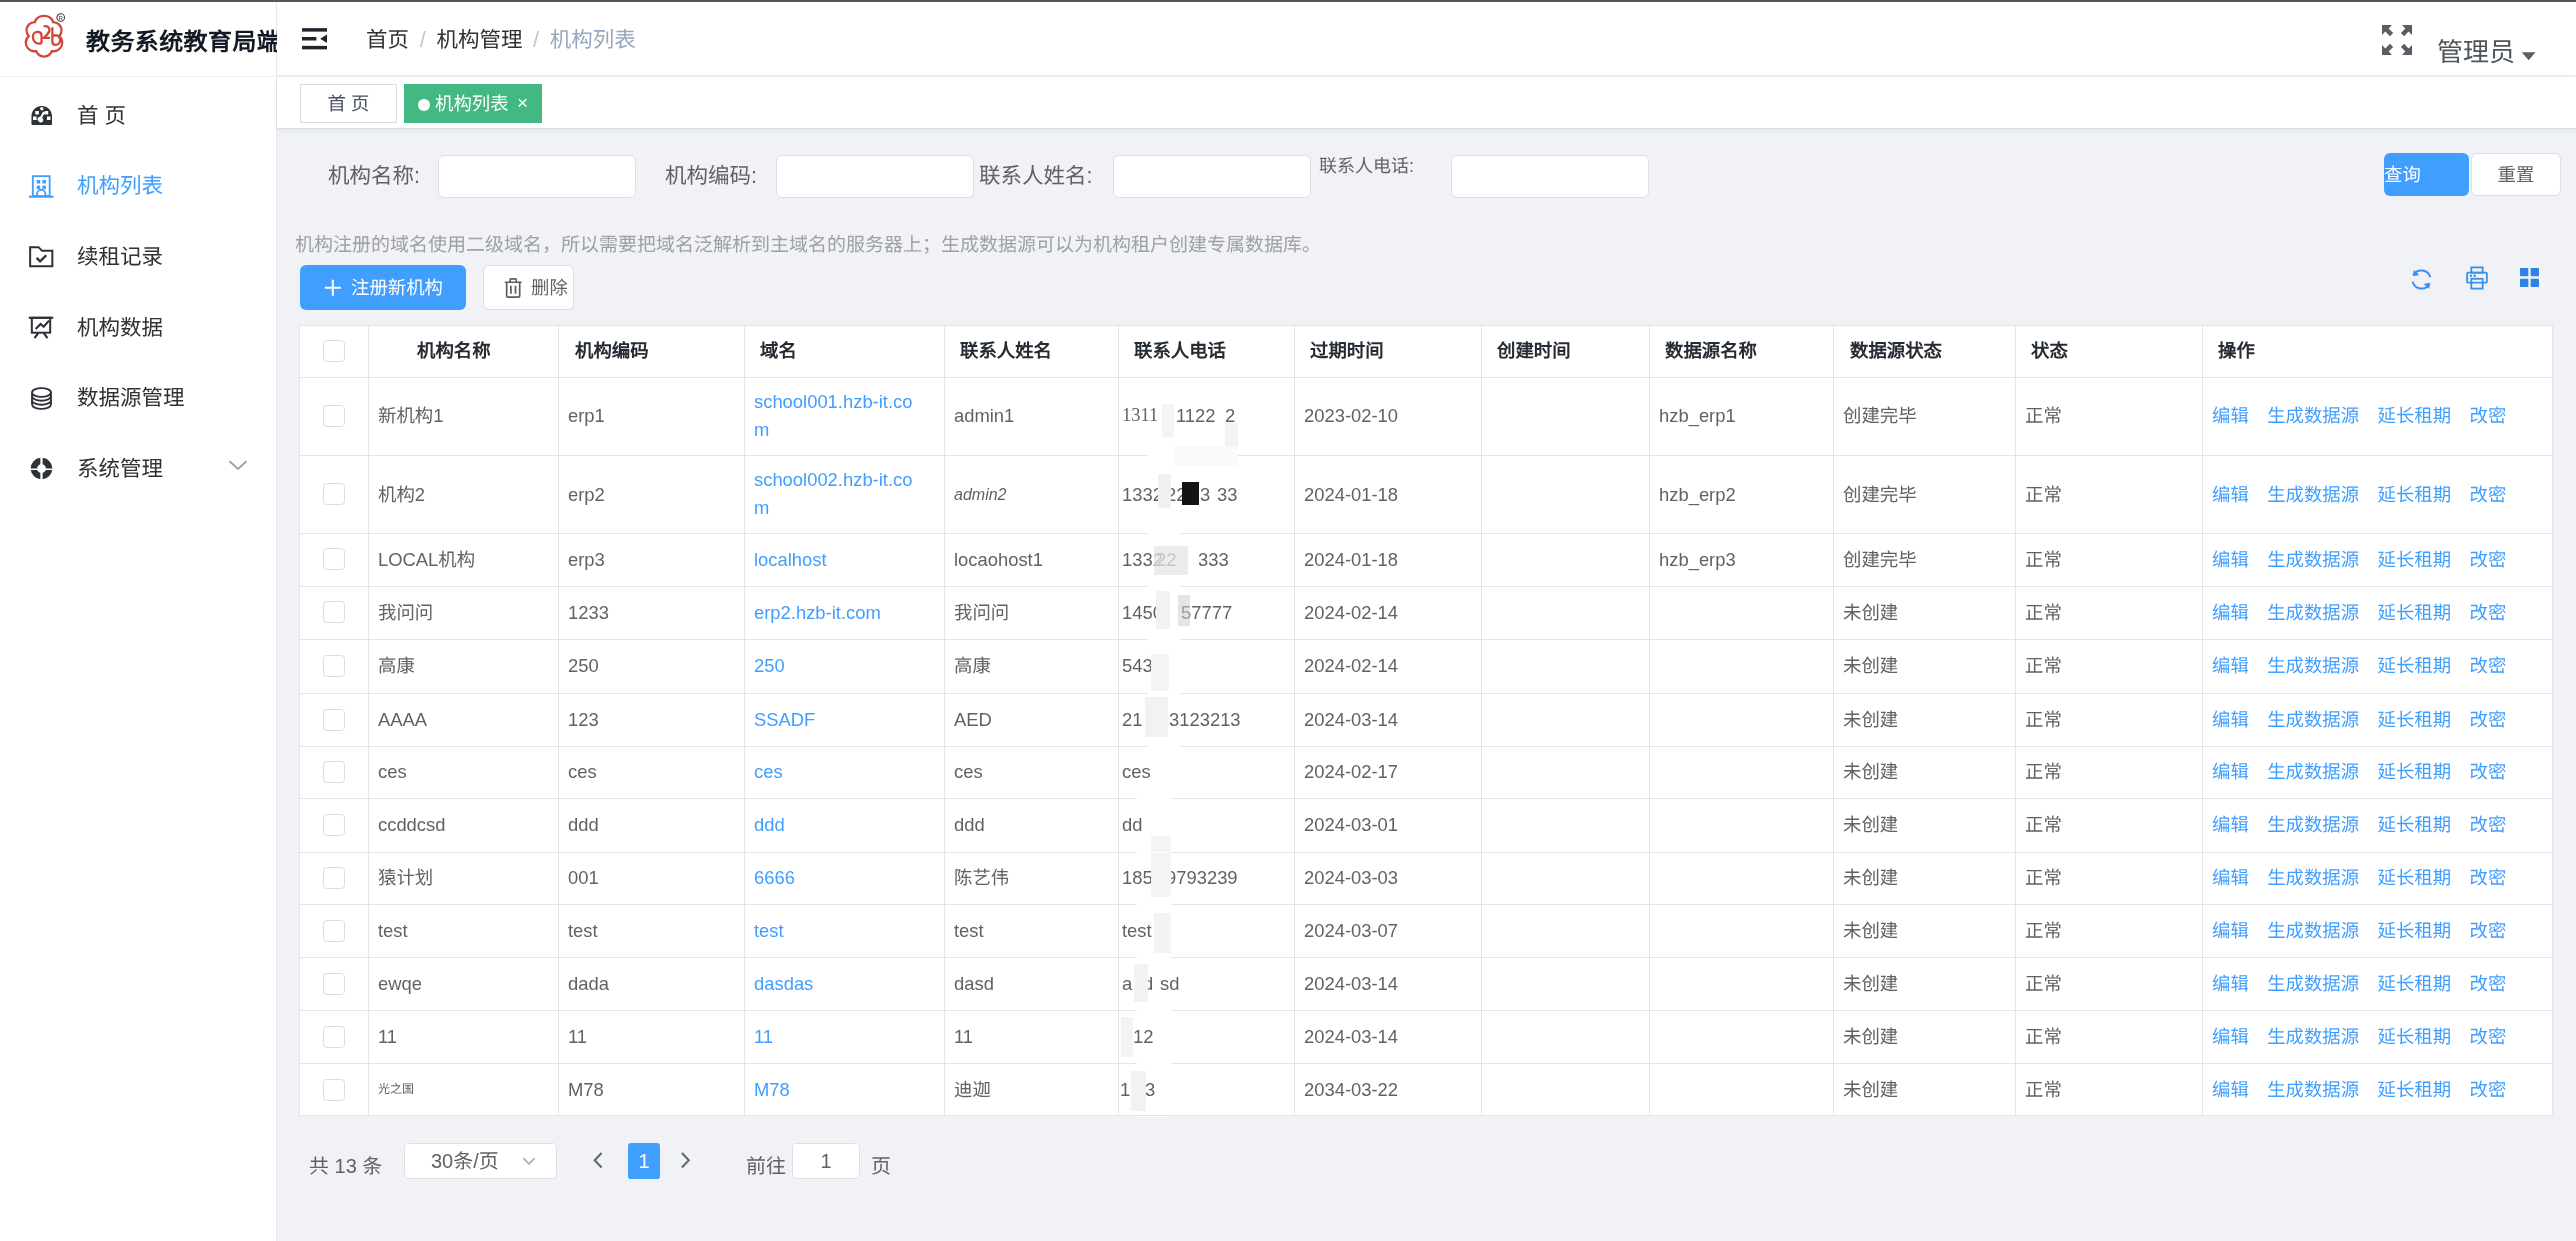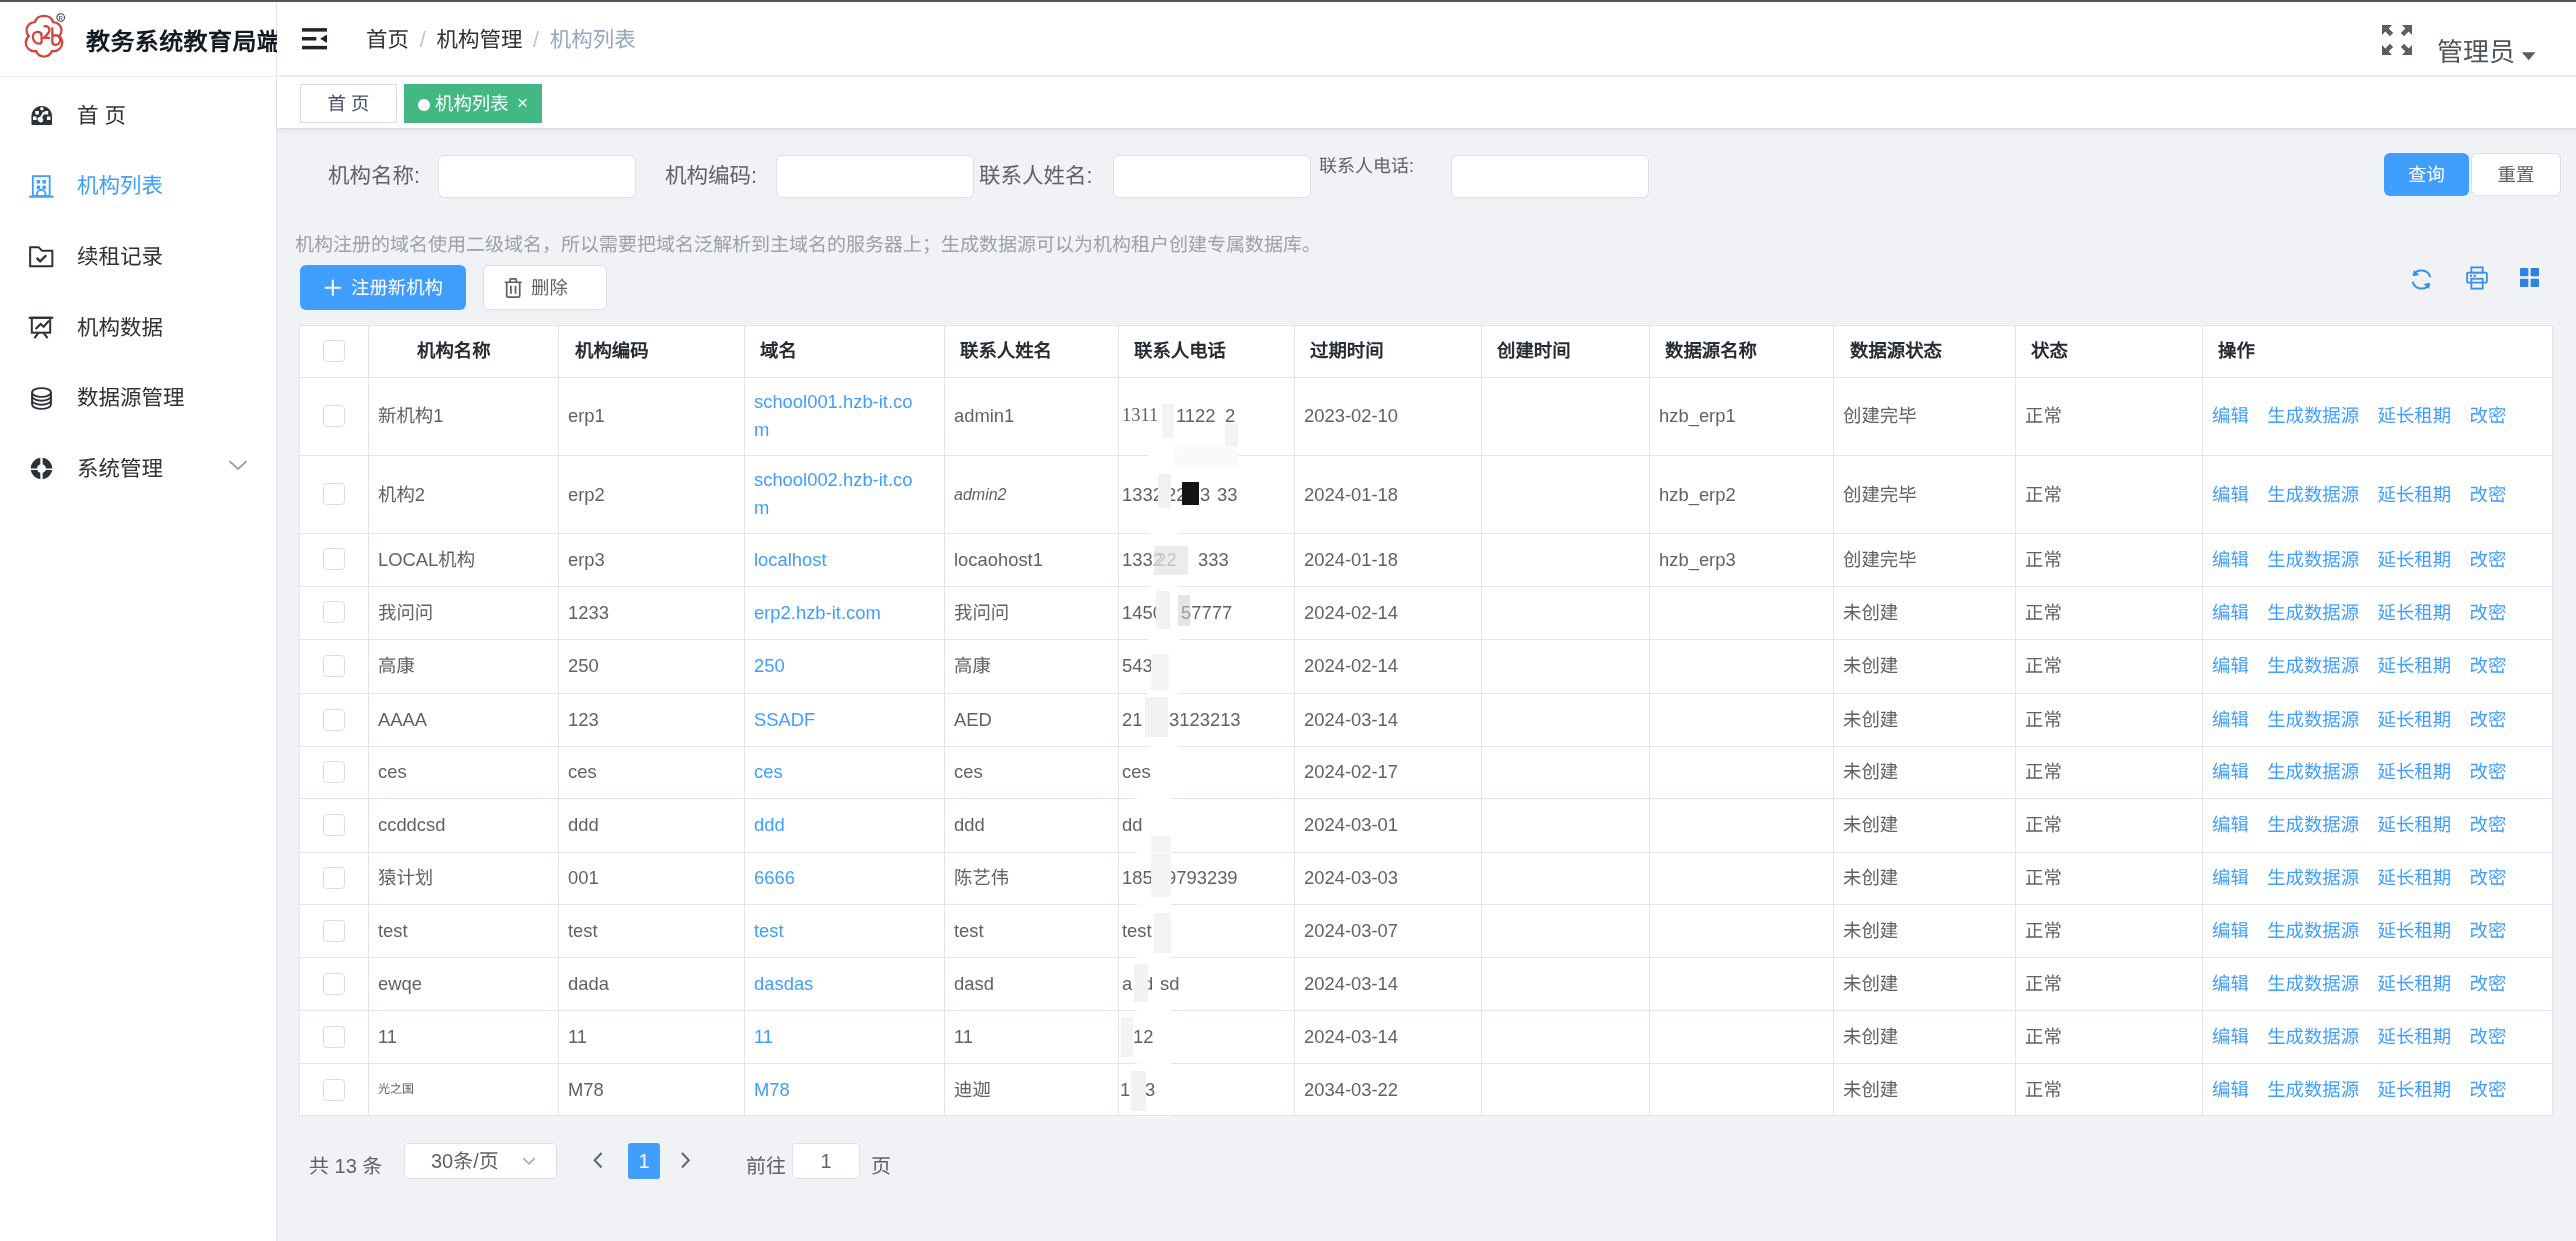--- a/index.html
+++ b/index.html
@@ -105,32 +105,32 @@
 <span style="position:absolute;left:112px;top:-0.8px;font-size:19px;">×</span>
 </div>
 <div class="abs nowrap" style="left:328px;top:165px;font-size:21.5px;color:#606266;line-height:23px;">机构名称:</div>
 <div class="abs nowrap" style="left:665px;top:165px;font-size:21.5px;color:#606266;line-height:23px;">机构编码:</div>
 <div class="abs nowrap" style="left:979px;top:165px;font-size:21.5px;color:#606266;line-height:23px;">联系人姓名:</div>
 <div class="abs nowrap" style="left:1319px;top:155px;font-size:18px;color:#606266;line-height:23px;">联系人电话:</div>
 <div class="abs" style="left:438px;top:155px;width:198px;height:43px;background:#fff;border:0.8px solid #dcdfe6;border-radius:6.1px;"></div>
 <div class="abs" style="left:776px;top:155px;width:198px;height:43px;background:#fff;border:0.8px solid #dcdfe6;border-radius:6.1px;"></div>
 <div class="abs" style="left:1113px;top:155px;width:198px;height:43px;background:#fff;border:0.8px solid #dcdfe6;border-radius:6.1px;"></div>
 <div class="abs" style="left:1451px;top:155px;width:198px;height:43px;background:#fff;border:0.8px solid #dcdfe6;border-radius:6.1px;"></div>
-<div class="abs" style="left:2384px;top:153px;width:85px;height:43px;background:#409eff;border-radius:6.1px;color:#fff;font-size:18.4px;line-height:43px;text-align:center;">查询</div>
+<div class="abs" style="left:2384px;top:153px;width:85px;height:43px;background:#409eff;border-radius:6.1px;color:#fff;font-size:18.4px;line-height:43px;text-align:left;">查询</div>
 <div class="abs" style="left:2471px;top:153px;width:90px;height:43px;background:#fff;border:0.8px solid #dcdfe6;border-radius:6.1px;color:#606266;font-size:18.4px;line-height:41px;text-align:center;">重置</div>
 <div class="abs nowrap" style="left:295px;top:229px;font-size:19px;color:#9da0a6;">机构注册的域名使用二级域名，所以需要把域名泛解析到主域名的服务器上；生成数据源可以为机构租户创建专属数据库。</div>
 <div class="abs" style="left:300px;top:265px;width:166px;height:45px;background:#409eff;border-radius:6.1px;">
 <svg style="position:absolute;left:24px;top:14px;" width="17.6" height="17.6" viewBox="0 0 23 23">
       <g stroke="#fff" stroke-width="2.6">
         <path d="M11.5 1 V22 M1 11.5 H22"></path>
       </g>
     </svg>
 <span style="position:absolute;left:51px;top:0;line-height:45px;color:#fff;font-size:18.4px;">注册新机构</span>
 </div>
-<div class="abs" style="left:483px;top:265px;width:124px;height:45px;background:#fff;border:0.8px solid #dcdfe6;border-radius:6.1px;">
+<div class="abs" style="left:483px;top:265px;width:91px;height:45px;background:#fff;border:0.8px solid #dcdfe6;border-radius:6.1px;">
 <svg style="position:absolute;left:20px;top:12.3px;" width="18.4" height="20" viewBox="0 0 24 26">
       <g fill="none" stroke="#5a5e66" stroke-width="2.2">
         <path d="M1 5.5 H23 M8 5.5 V2 a1.4 1.4 0 0 1 1.4-1 h5.2 a1.4 1.4 0 0 1 1.4 1 V5.5 M3.5 5.5 V23 a2 2 0 0 0 2 2 H18.5 a2 2 0 0 0 2-2 V5.5 M9 10 v10.5 M15 10 v10.5"></path>
       </g>
     </svg>
 <span style="position:absolute;left:47px;top:0;line-height:44px;color:#606266;font-size:18.4px;">删除</span>
 </div>
 <svg class="abs" style="left:2410px;top:268px;" width="23" height="23" viewBox="0 0 30 30">
     <g fill="none" stroke="#3d8fe8" stroke-width="2.6">
       <path d="M26.5 12.2 A12 12 0 0 0 4.4 9.4"></path>

